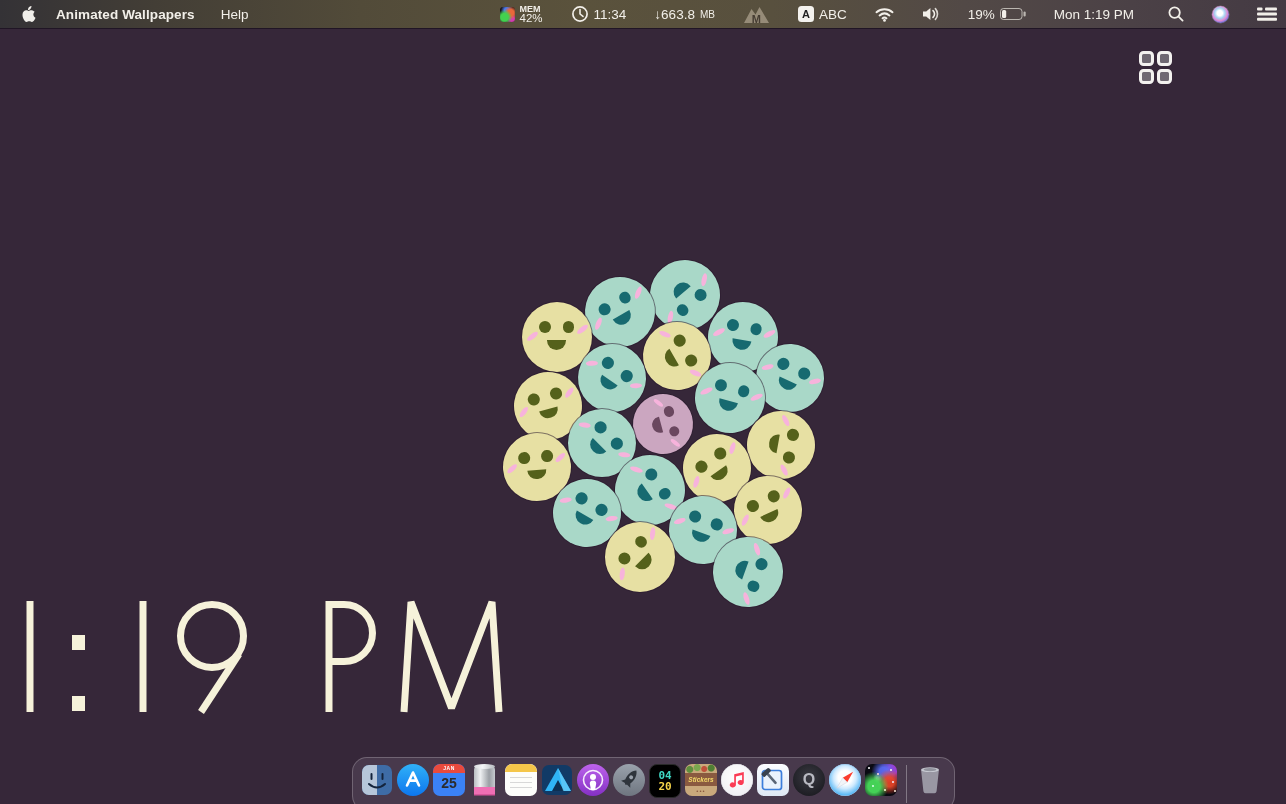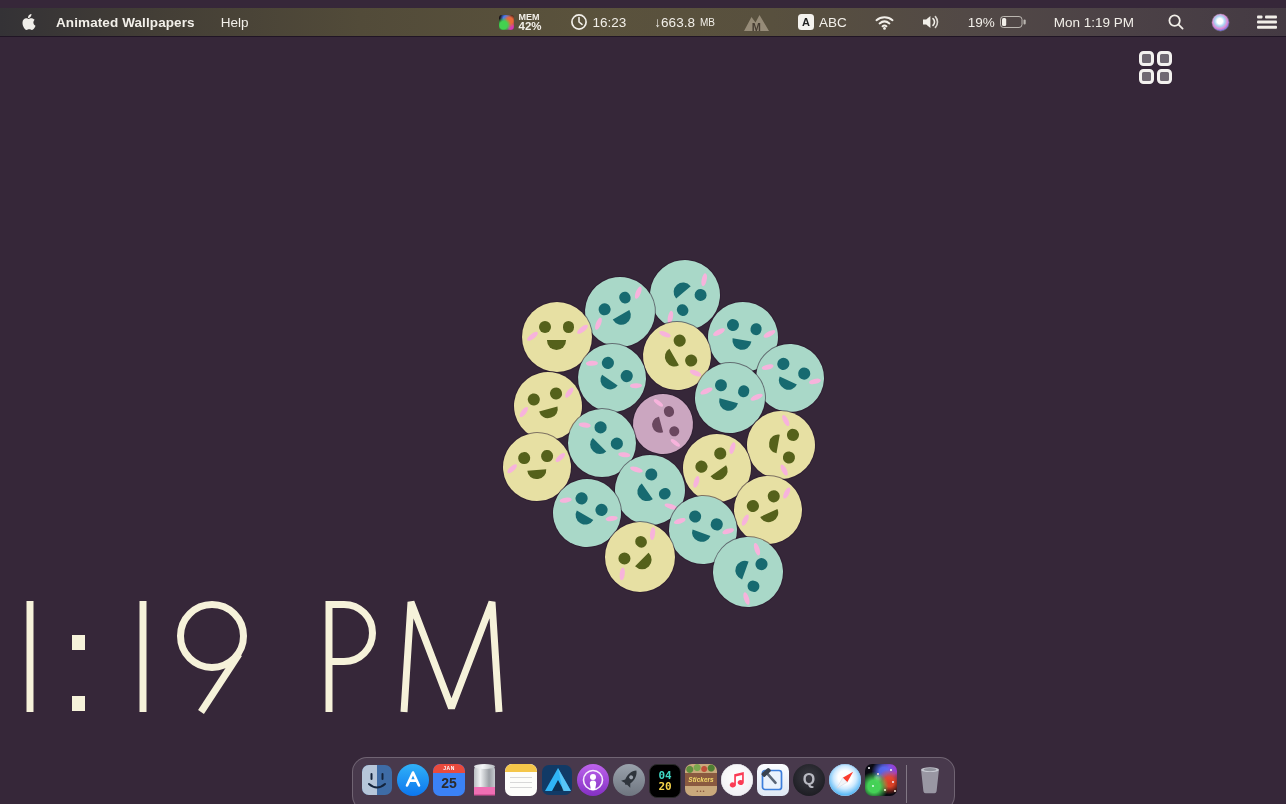--- a/index.html
+++ b/index.html
@@ -4,36 +4,36 @@
 <style>
   html,body{margin:0;padding:0;background:#111;}
   .screen{position:relative;width:1286px;height:804px;overflow:hidden;
     background:#362739;font-family:"Liberation Sans",sans-serif;
     -webkit-font-smoothing:antialiased;}
 
   
   .menubar{position:absolute;left:0;top:0;width:100%;height:28px;
     background:linear-gradient(90deg,#343236 0%,#433e36 12%,#524b39 28%,#5a523c 45%,#58503e 60%,#524946 75%,#4b4146 88%,#443a43 100%);
     box-shadow:0 1px 0 rgba(15,8,22,.55);
-    display:flex;align-items:flex-start;color:#f2efe9;font-size:13.5px;margin-top:8px;}
+    display:flex;align-items:flex-start;color:#f2efe9;font-size:13.5px;}
   .mb-left{display:flex;align-items:center;height:100%;}
   .apple{margin-left:22px;display:flex;align-items:center;}
   .mb-app{margin-left:20px;font-weight:bold;letter-spacing:.1px;}
   .mb-help{margin-left:26px;}
   .mb-right{position:absolute;right:9px;top:0;height:100%;display:flex;align-items:center;gap:28px;}
   .mb-right svg{display:block}
   .fw-mini{width:15px;height:15px;border-radius:3px;background:#1a1418;
     background-image:radial-gradient(circle at 30% 68%,#43d14f 0 26%,transparent 52%),
       radial-gradient(circle at 72% 38%,#e8683a 0 22%,transparent 48%),
       radial-gradient(circle at 46% 22%,#4a7bf0 0 18%,transparent 42%),
       radial-gradient(circle at 78% 78%,#d43bb0 0 15%,transparent 40%),
       radial-gradient(circle at 55% 55%,#ffe9a8 0 8%,transparent 22%);}
   .memstack{display:flex;flex-direction:column;justify-content:center;line-height:9.5px;text-align:left;}
   .memstack .l1{font-size:9px;font-weight:bold;}
-  .memstack .l2{font-size:11.5px;font-weight:bold;}
+  .memstack .l2{font-size:11.5px;font-weight:normal;}
   .mb-group{display:flex;align-items:center;gap:5px;}
   .mb-net .unit{font-size:10px;}
   .inputbox{width:16px;height:16px;border-radius:3.5px;background:#f4f2ee;color:#222;
     font-size:11px;font-weight:bold;display:flex;align-items:center;justify-content:center;}
   .mtn{position:relative;width:27px;height:19px;}
   .mtn .mletter{position:absolute;left:50%;bottom:-1px;transform:translateX(-50%);
     font-size:11px;font-weight:bold;color:#453c32;}
   .siri-orb{width:17px;height:17px;border-radius:50%;
     background:radial-gradient(circle at 46% 42%,#ffffff 0 20%,#a8d4f2 38%,#e08ad2 56%,#5a6ce0 76%,#2e9e62 96%);
     box-shadow:0 0 0 .5px rgba(255,255,255,.25);}
@@ -137,21 +137,21 @@
           <span class="l1">MEM</span>
           <span class="l2">42%</span>
         </span>
       </span>
 
       <span class="mb-group">
         <svg width="18" height="18" viewBox="0 0 18 18">
           <circle cx="9" cy="9" r="7.1" fill="none" stroke="#f2efe9" stroke-width="1.7"></circle>
           <path d="M9 9 V4.6 M9 9 L12 11.4" stroke="#f2efe9" stroke-width="1.6" fill="none" stroke-linecap="round"></path>
         </svg>
-        <span>16:23</span>
+        <span>11:34</span>
       </span>
 
       <span class="mb-group mb-net">
         <span>↓663.8</span>
           <span class="unit">MB</span>
       </span>
 
       <span class="mtn">
         <svg width="27" height="19" viewBox="0 0 27 19">
           <path d="M1 18 L8.5 4 L12.5 9.5 L16.5 2 L26 18 Z" fill="rgba(235,222,200,.42)"></path>

